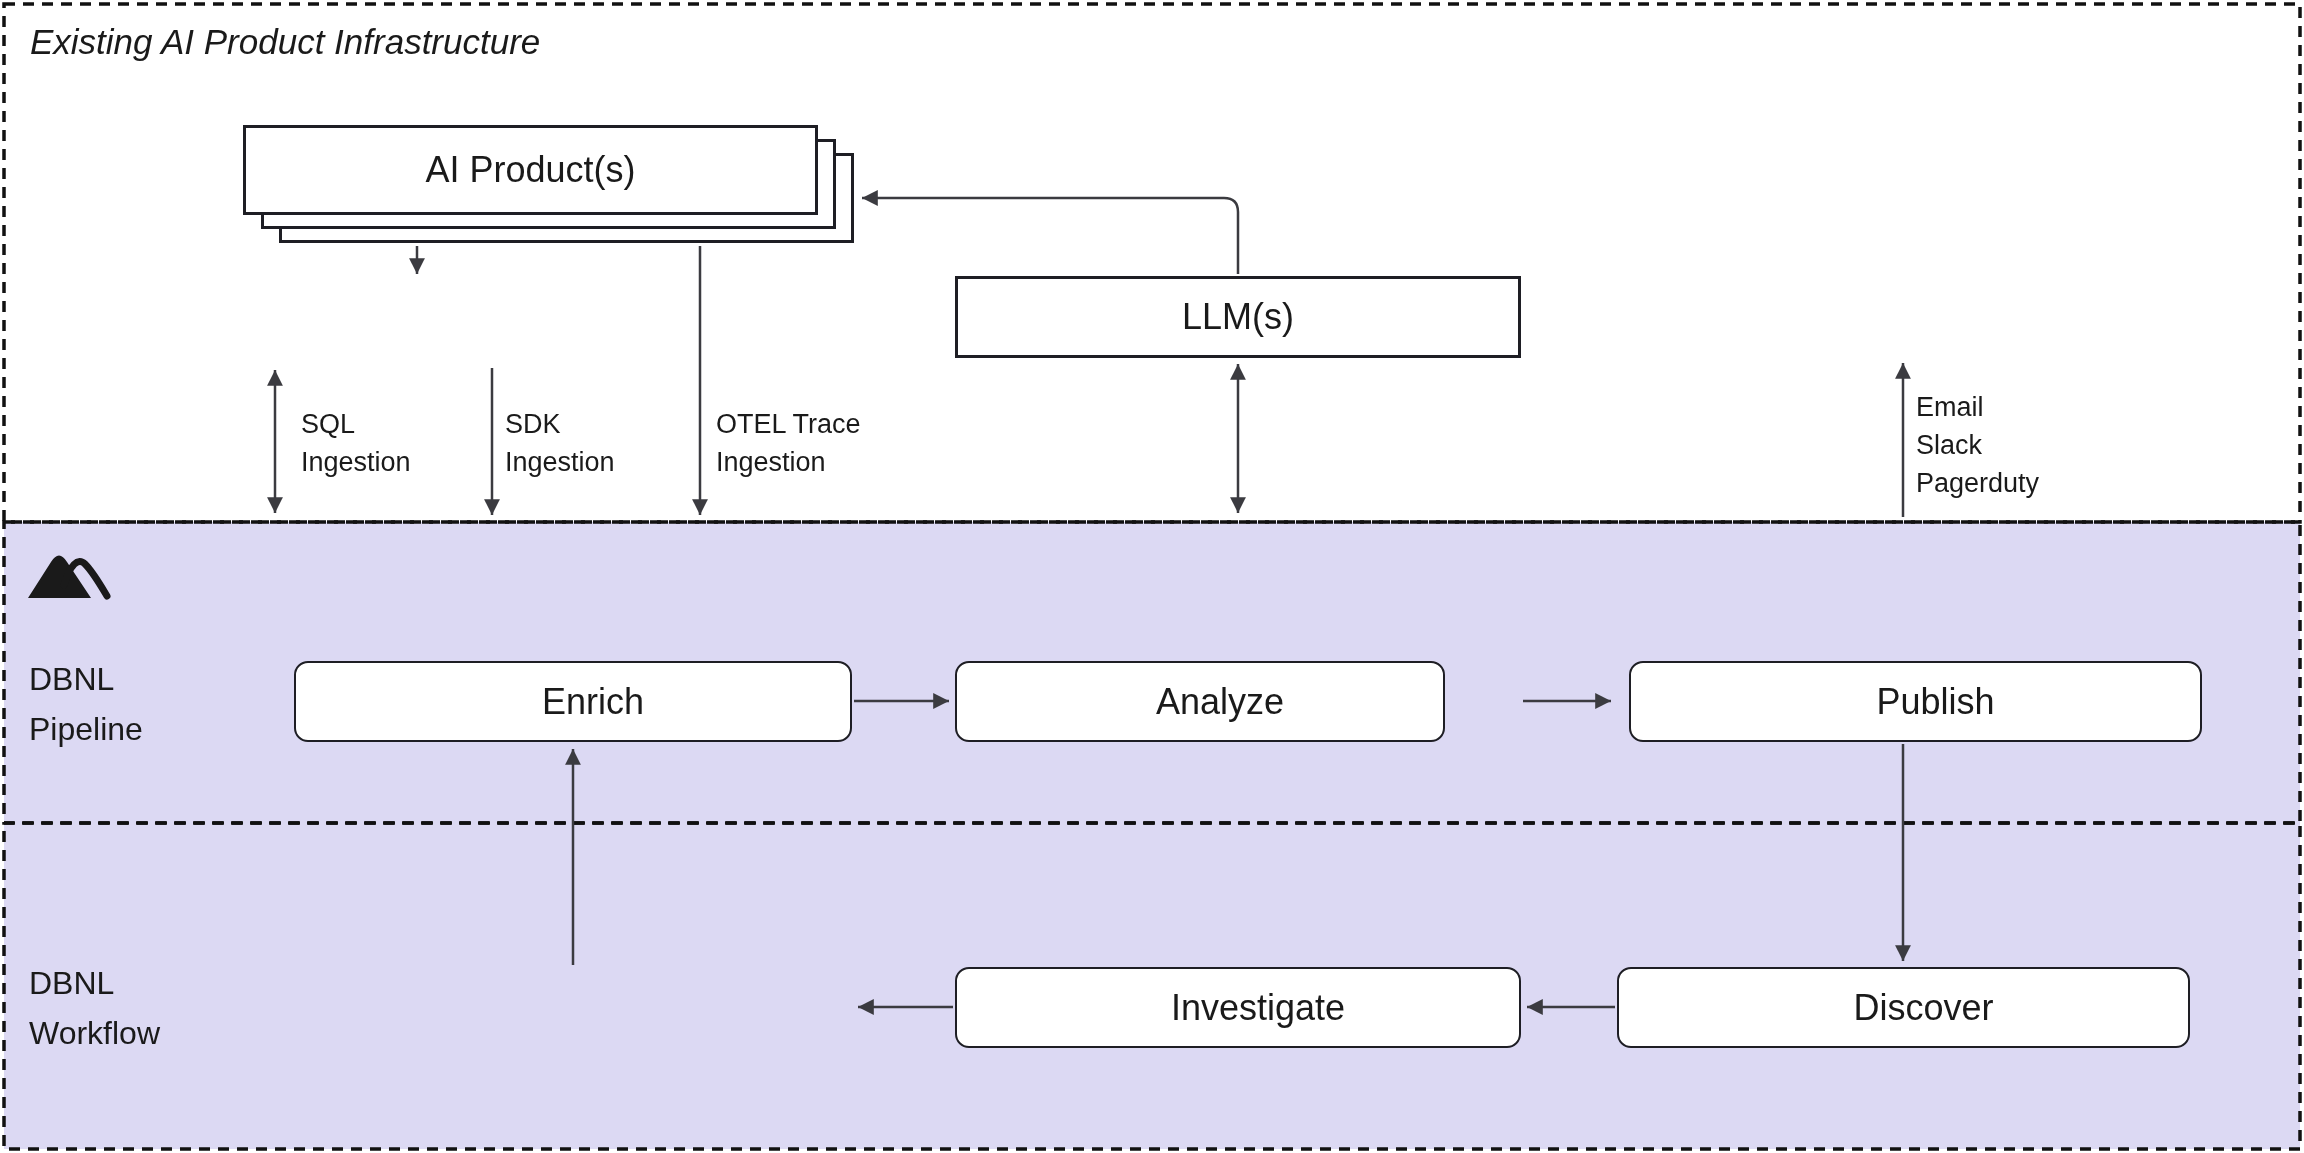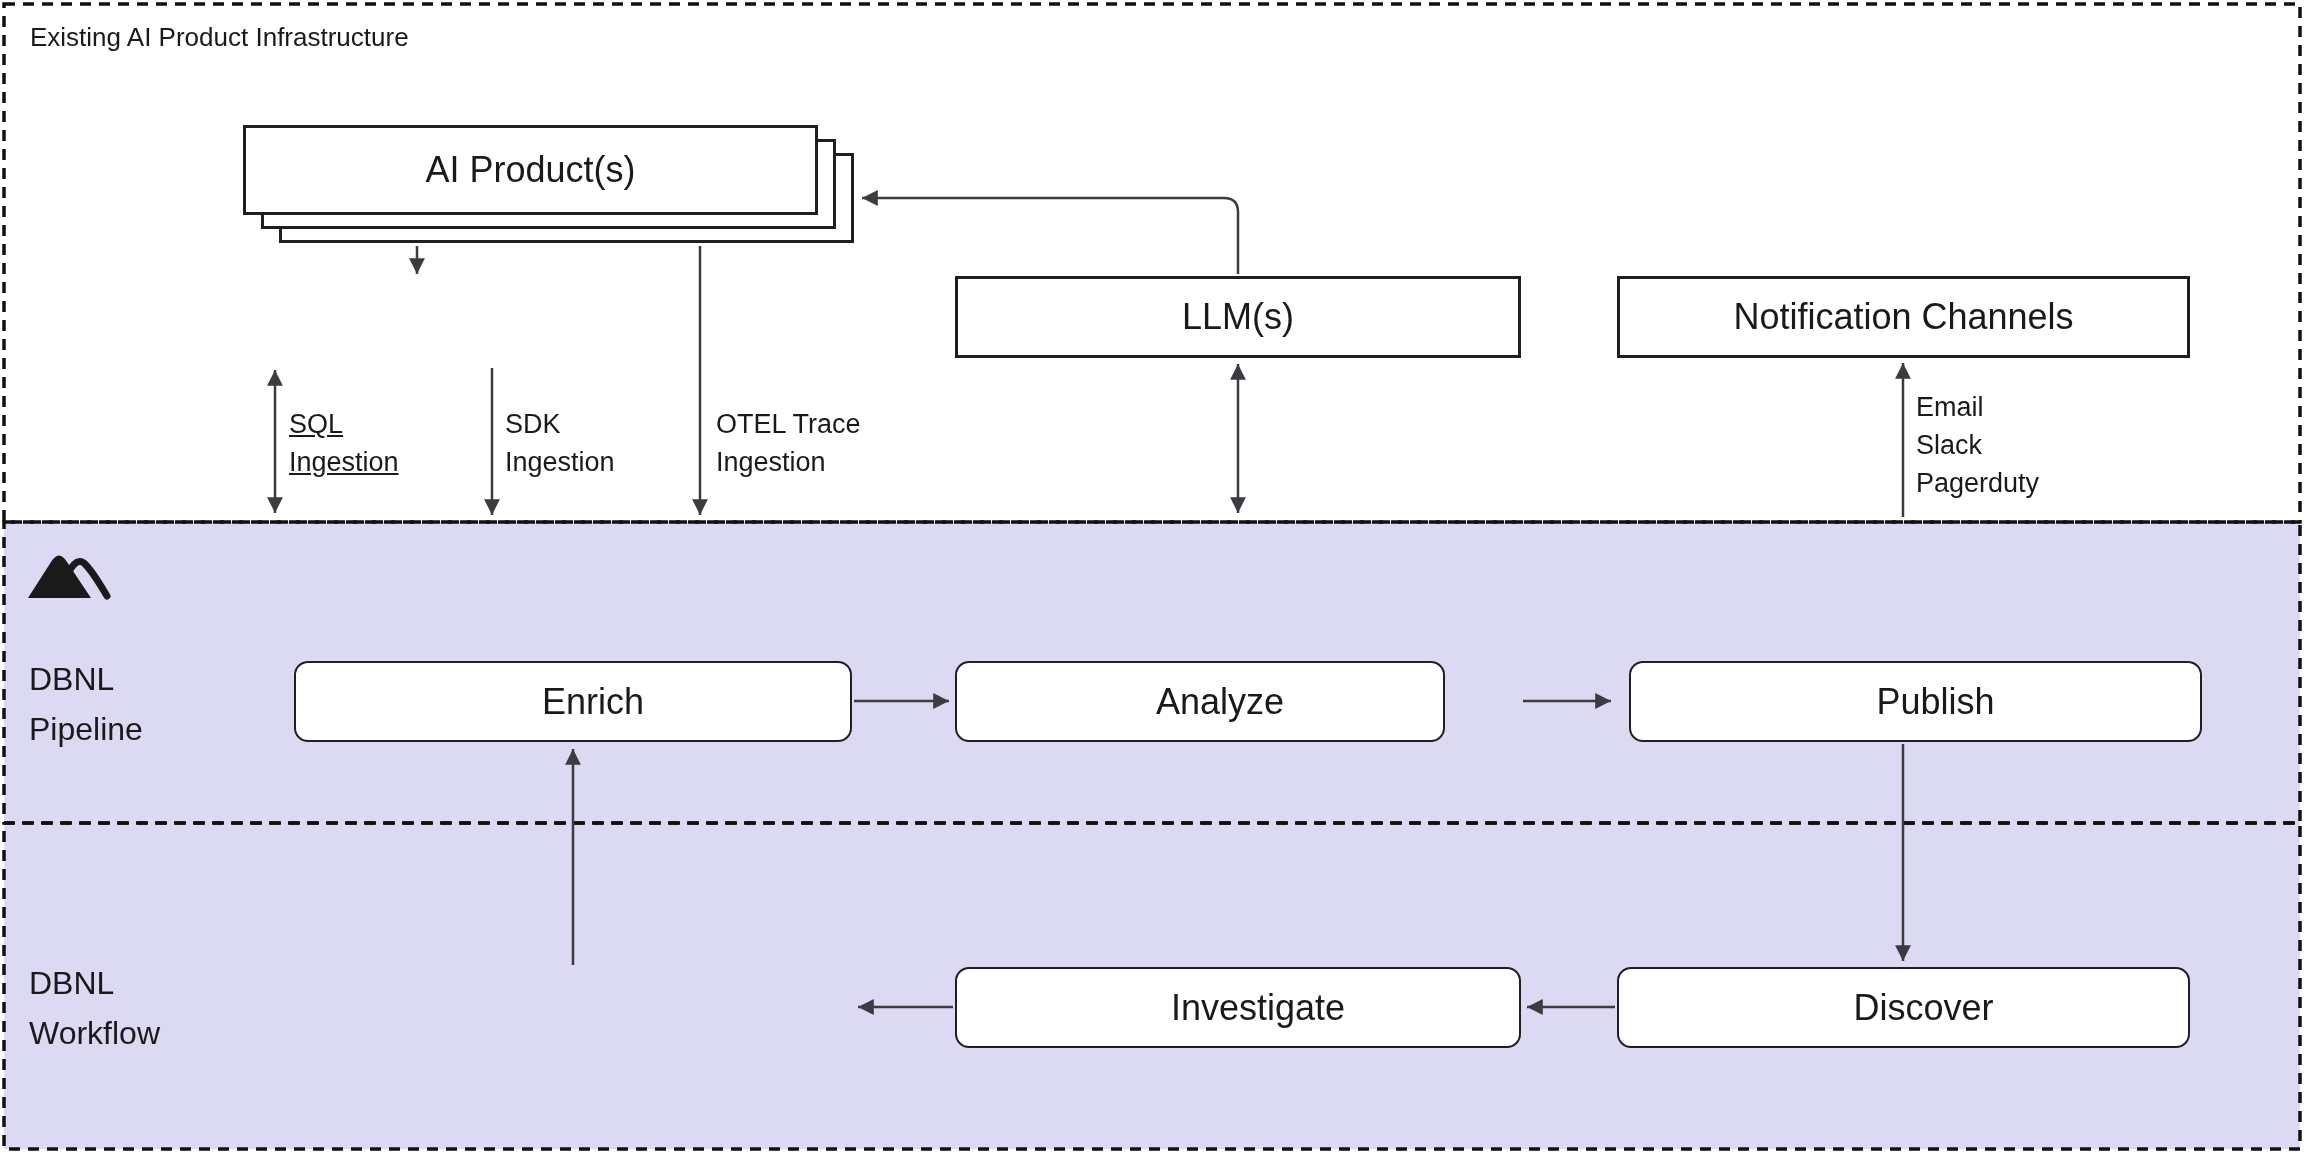--- a/index.html
+++ b/index.html
@@ -25,21 +25,21 @@
   .mtn-stroke{fill:none;stroke:var(--text);stroke-width:7;stroke-linecap:round;}
   
   .node{
     position:absolute;background:var(--node-fill);border:3px solid var(--node-border);
     display:flex;align-items:center;justify-content:center;
     font-size:36px;line-height:1.2;white-space:nowrap;box-sizing:border-box;
   }
   .node.round{border-radius:14px;border-width:2.5px;padding-left:40px;}
   .stackback{position:absolute;background:var(--node-fill);border:3px solid var(--node-border);box-sizing:border-box;}
   
-  .title{position:absolute;font-size:26px;white-space:nowrap;}
+  .title{position:absolute;font-size:35px;white-space:nowrap;font-style:italic;}
   .edge-label{position:absolute;font-size:27px;line-height:38px;white-space:nowrap;}
   .zone-label{position:absolute;font-size:32px;line-height:50px;white-space:nowrap;}
 </style>
 </head>
 <body>
 
 <div class="canvas">
 
   <svg class="layer" width="2304" height="1153" viewBox="0 0 2304 1153">
     <defs>
@@ -117,25 +117,22 @@
   <div class="stackback" style="left:261px;top:139px;width:575px;height:90px;"></div>
   <div class="node" style="left:243px;top:125px;width:575px;height:90px;">
     <span>AI Product(s)</span>
   </div>
 
 
   <div class="node" style="left:955px;top:276px;width:566px;height:82px;">
     <span>LLM(s)</span>
   </div>
 
-  <div class="node" style="left:1617px;top:276px;width:573px;height:82px;">
-    <span>Notification Channels</span>
-  </div>
 
-  <div class="edge-label" style="left:289px;top:405px;text-decoration:underline;">
+  <div class="edge-label" style="left:301px;top:405px;">
     <span style="display:block">SQL</span>
     <span style="display:block">Ingestion</span>
   </div>
   <div class="edge-label" style="left:505px;top:405px;">
     <span style="display:block">SDK</span>
     <span style="display:block">Ingestion</span>
   </div>
   <div class="edge-label" style="left:716px;top:405px;">
     <span style="display:block">OTEL Trace</span>
     <span style="display:block">Ingestion</span>

